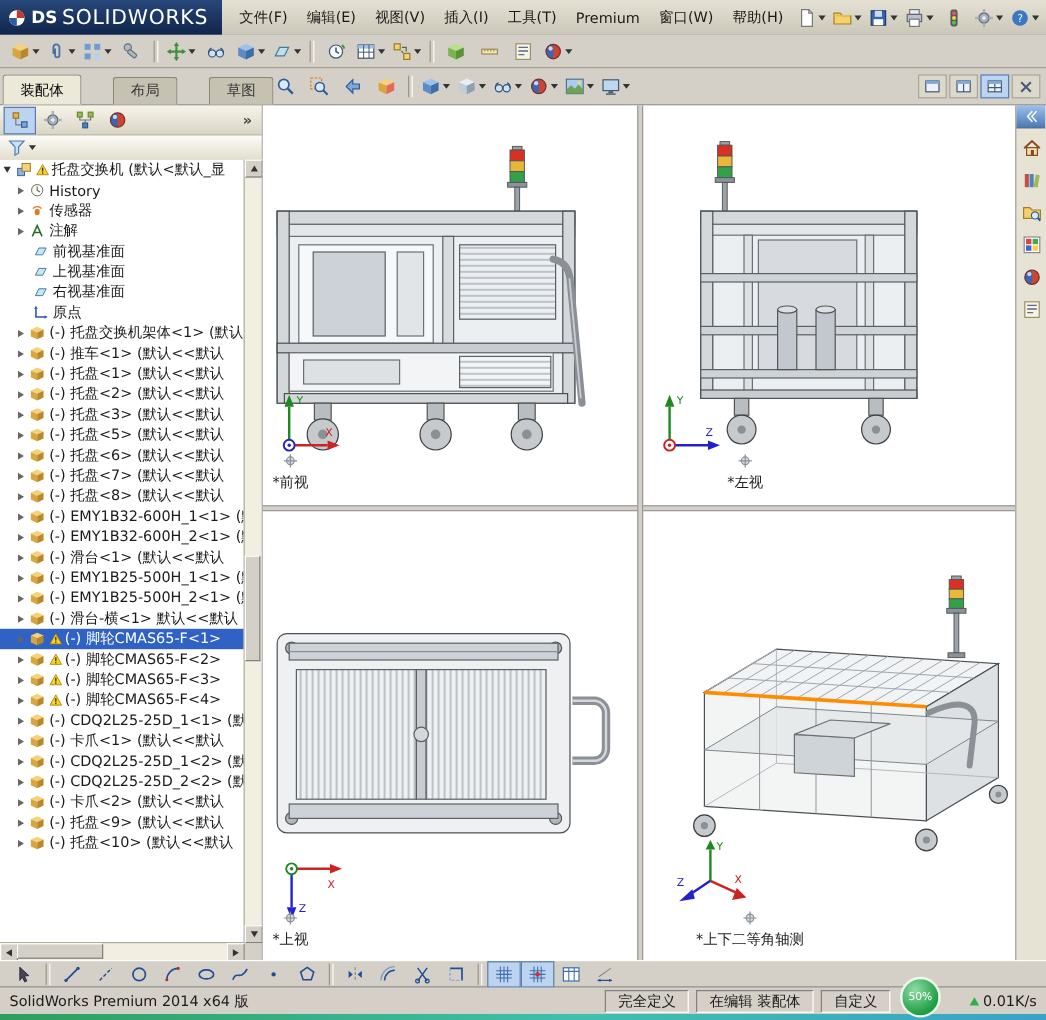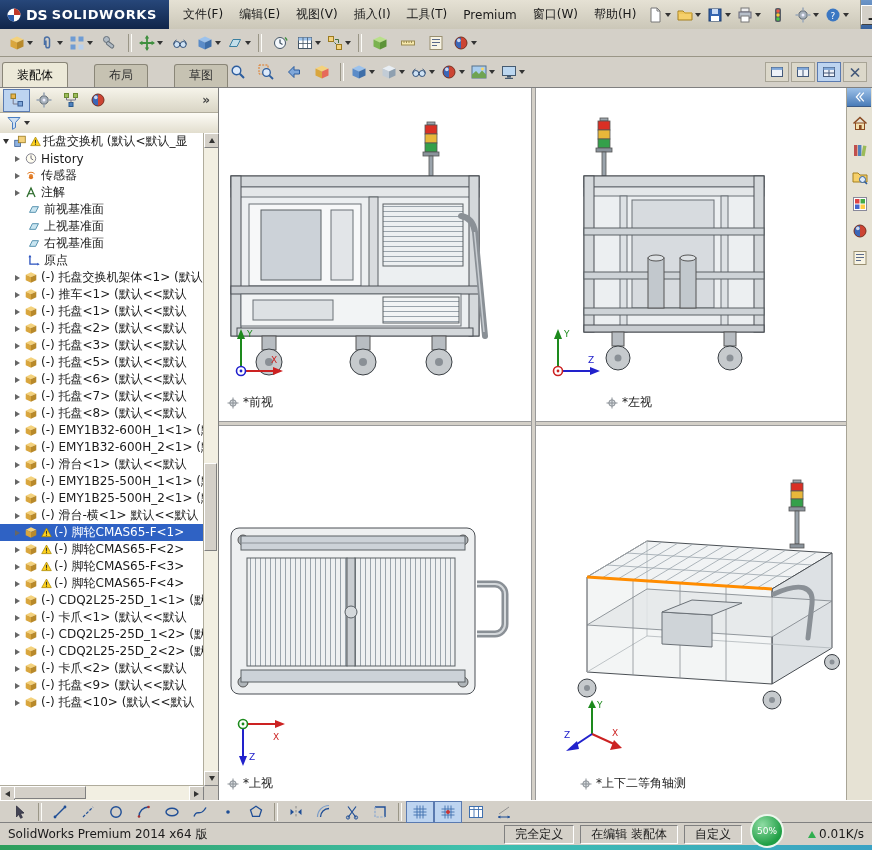--- a/index.html
+++ b/index.html
@@ -11,21 +11,21 @@
   .icn12{width:12px;height:12px;display:block;flex:none;}
   .icn14{width:14px;height:13px;display:block;flex:none;margin:0 3px 0 1px;}
   .icn14 svg{width:100%;height:100%;display:block;}
 
   
   .titlebar{position:absolute;left:0;top:0;width:872px;height:29px;
     background:linear-gradient(#6d96c8,#35609c);display:flex;align-items:center;}
   .logo{height:29px;display:flex;align-items:center;gap:4px;
     background:linear-gradient(#27477a,#10254a);padding:0 12px 0 6px;}
   .logo-mark{color:#fff;font-weight:bold;font-size:14px;}
-  .logo-text{color:#fff;font-weight:bold;font-size:13px;letter-spacing:.6px;}
+  .logo-text{color:#fff;font-weight:normal;font-size:17px;letter-spacing:.6px;}
   .menustrip{height:29px;display:flex;align-items:center;padding:0 8px 0 6px;
     background:linear-gradient(#e5e1d4,#cbc7b8);border-right:1px solid #9a9687;}
   .menus{display:flex;align-items:center;}
   .menu{padding:4px 8px;white-space:nowrap;cursor:default;}
   .bar{display:flex;align-items:center;}
   .tbtn{height:22px;min-width:22px;display:flex;align-items:center;justify-content:center;
     padding:0 2px;border:1px solid transparent;cursor:default;}
   .tbtn.pressed{background:#bdd4f0;border:1px solid #5a7ab0;}
   .dd{width:0;height:0;border-left:3px solid transparent;border-right:3px solid transparent;
     border-top:4px solid #333;margin-left:2px;flex:none;}
@@ -95,21 +95,21 @@
   .vp{position:absolute;background:#fff;overflow:hidden;}
   #vp-tl{left:0;top:0;width:312px;height:333px;}
   #vp-tr{left:317px;top:0;width:310px;height:333px;}
   #vp-bl{left:0;top:338px;width:312px;height:374px;}
   #vp-br{left:317px;top:338px;width:310px;height:374px;}
   .split-h{position:absolute;left:0;top:333px;width:627px;height:5px;background:#d4d0c8;
     border-top:1px solid #9a9a9a;border-bottom:1px solid #9a9a9a;box-sizing:border-box;}
   .split-v{position:absolute;left:312px;top:0;width:5px;height:712px;background:#d4d0c8;
     border-left:1px solid #9a9a9a;border-right:1px solid #9a9a9a;box-sizing:border-box;}
   .model{position:absolute;}
-  .vplabel{position:absolute;display:flex;align-items:center;gap:4px;color:#222;font-size:12px;}
+  .vplabel{position:absolute;display:flex;align-items:center;gap:4px;color:#222;font-size:12px;flex-direction:column;}
   .triad{position:absolute;width:64px;height:64px;}
   .axl{font-size:9px;}
 
   
   .taskpane{position:absolute;right:0;top:88px;width:26px;height:712px;background:#e6e2d4;
     border-left:1px solid #a8a496;box-sizing:border-box;}
   .tp-collapse{width:24px;height:18px;background:linear-gradient(#9cc0e8,#4a7cb8);
     display:flex;align-items:center;justify-content:center;border-bottom:1px solid #3a5a86;}
   .tp-collapse .icn{width:14px;height:14px;}
   .bar.vert{flex-direction:column;padding-top:4px;gap:3px;display:flex;align-items:center;}

